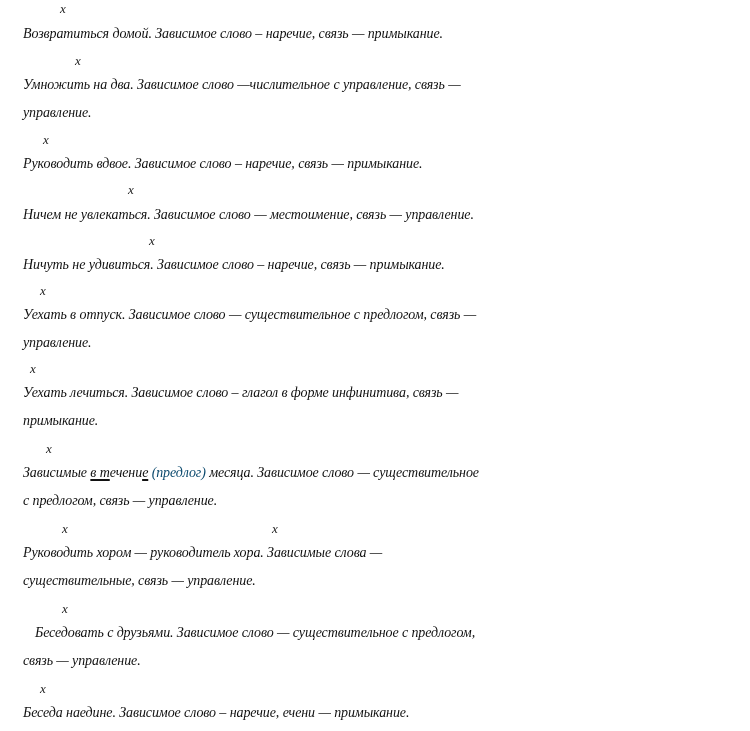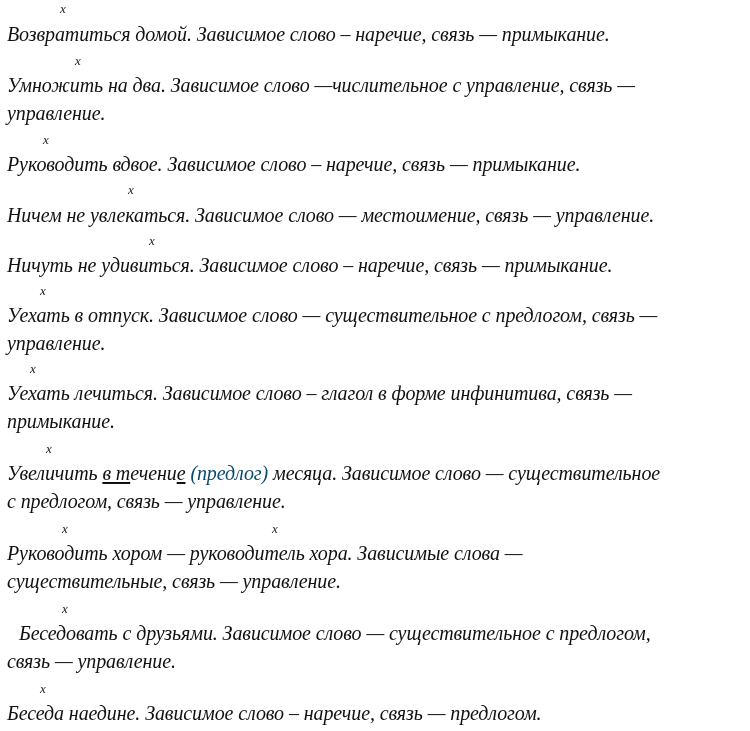--- a/index.html
+++ b/index.html
@@ -28,23 +28,23 @@
   }
   .marker {
     position: absolute;
     font-style: italic;
     font-size: 13px;
     line-height: 13px;
     color: #222;
   }
   .line {
     position: absolute;
-    left: 0;
+    left: 16px;
     font-style: italic;
-    font-size: 20px;
+    font-size: 14px;
     line-height: 24px;
     white-space: nowrap;
     letter-spacing: -0.1px;
   }
   .bold-u {
     font-weight: normal;
     text-decoration: underline;
     text-decoration-thickness: 2px;
     text-underline-offset: 2px;
   }
@@ -82,31 +82,31 @@
       <div class="line" style="top: 303px;">Уехать в отпуск. Зависимое слово — существительное с предлогом, связь —</div>
       <div class="line" style="top: 331px;">управление.</div>
     </div>
     <div class="entry" style="top: 0px;">
       <span class="marker" style="left: 23px; top: 362px;">x</span>
       <div class="line" style="top: 381px;">Уехать лечиться. Зависимое слово – глагол в форме инфинитива, связь —</div>
       <div class="line" style="top: 409px;">примыкание.</div>
     </div>
     <div class="entry" style="top: 0px;">
       <span class="marker" style="left: 39px; top: 442px;">x</span>
-      <div class="line" style="top: 461px;"><span>Увеличить </span><span class="bold-u">в т</span><span>ечени</span><span class="bold-u">е</span><span> </span><span class="green">(предлог)</span><span> месяца. Зависимое слово — существительное</span></div>
+      <div class="line" style="top: 461px;"><span>Зависимые </span><span class="bold-u">в т</span><span>ечени</span><span class="bold-u">е</span><span> </span><span class="green">(предлог)</span><span> месяца. Зависимое слово — существительное</span></div>
       <div class="line" style="top: 489px;">с предлогом, связь — управление.</div>
     </div>
     <div class="entry" style="top: 0px;">
       <span class="marker" style="left: 55px; top: 522px;">x</span>
       <span class="marker" style="left: 265px; top: 522px;">x</span>
       <div class="line" style="top: 541px;">Руководить хором — руководитель хора. Зависимые слова —</div>
       <div class="line" style="top: 569px;">существительные, связь — управление.</div>
     </div>
     <div class="entry" style="top: 0px;">
       <span class="marker" style="left: 55px; top: 602px;">x</span>
       <div class="line" style="top: 621px; margin-left: 12px;">Беседовать с друзьями. Зависимое слово — существительное с предлогом,</div>
       <div class="line" style="top: 649px;">связь — управление.</div>
     </div>
     <div class="entry" style="top: 0px;">
       <span class="marker" style="left: 33px; top: 682px;">x</span>
-      <div class="line" style="top: 701px;">Беседа наедине. Зависимое слово – наречие, связь — предлогом.</div>
+      <div class="line" style="top: 701px;">Беседа наедине. Зависимое слово – наречие, ечени — примыкание.</div>
     </div>
   </div>
 
 </body></html>

